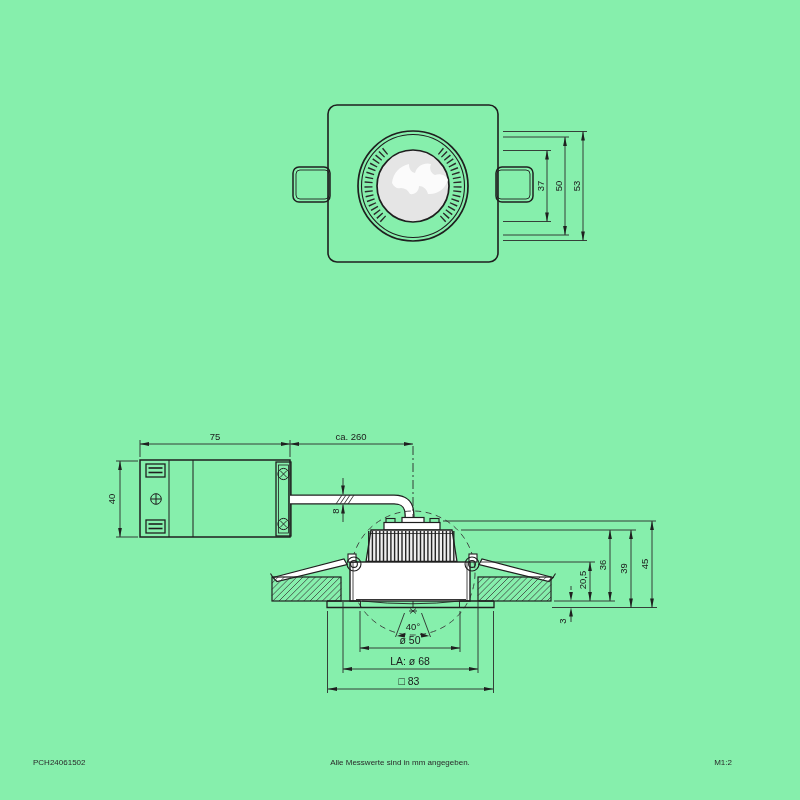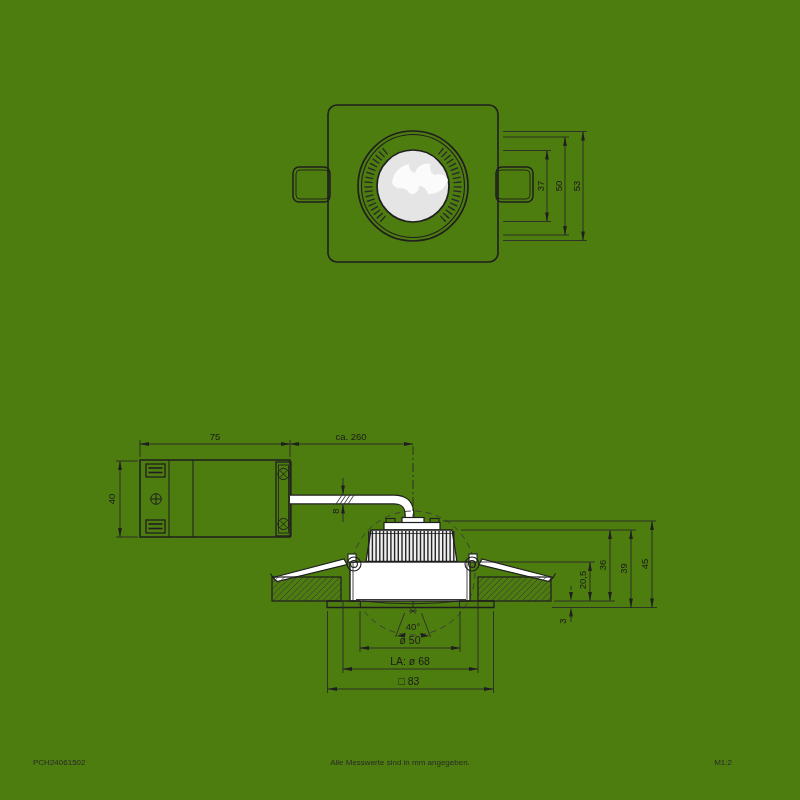--- a/index.html
+++ b/index.html
@@ -1,16 +1,16 @@
 <!DOCTYPE html>
 <html><head>
 <meta charset="utf-8">
 <style>
   html,body{margin:0;padding:0;background:#fff;}
-  .sheet{position:relative;width:800px;height:800px;background:#4d7c0f;overflow:hidden;
+  .sheet{position:relative;width:800px;height:800px;background:#86efac;overflow:hidden;
          font-family:"Liberation Sans", sans-serif;}
   svg{display:block}
   text{fill:#1b1b1b;}
   .dim{font-size:9.5px;}
   .dimb{font-size:10.5px;}
   .foot{font-size:8px;fill:#2a2a2a;}
 </style>
 </head>
 <body>
 

